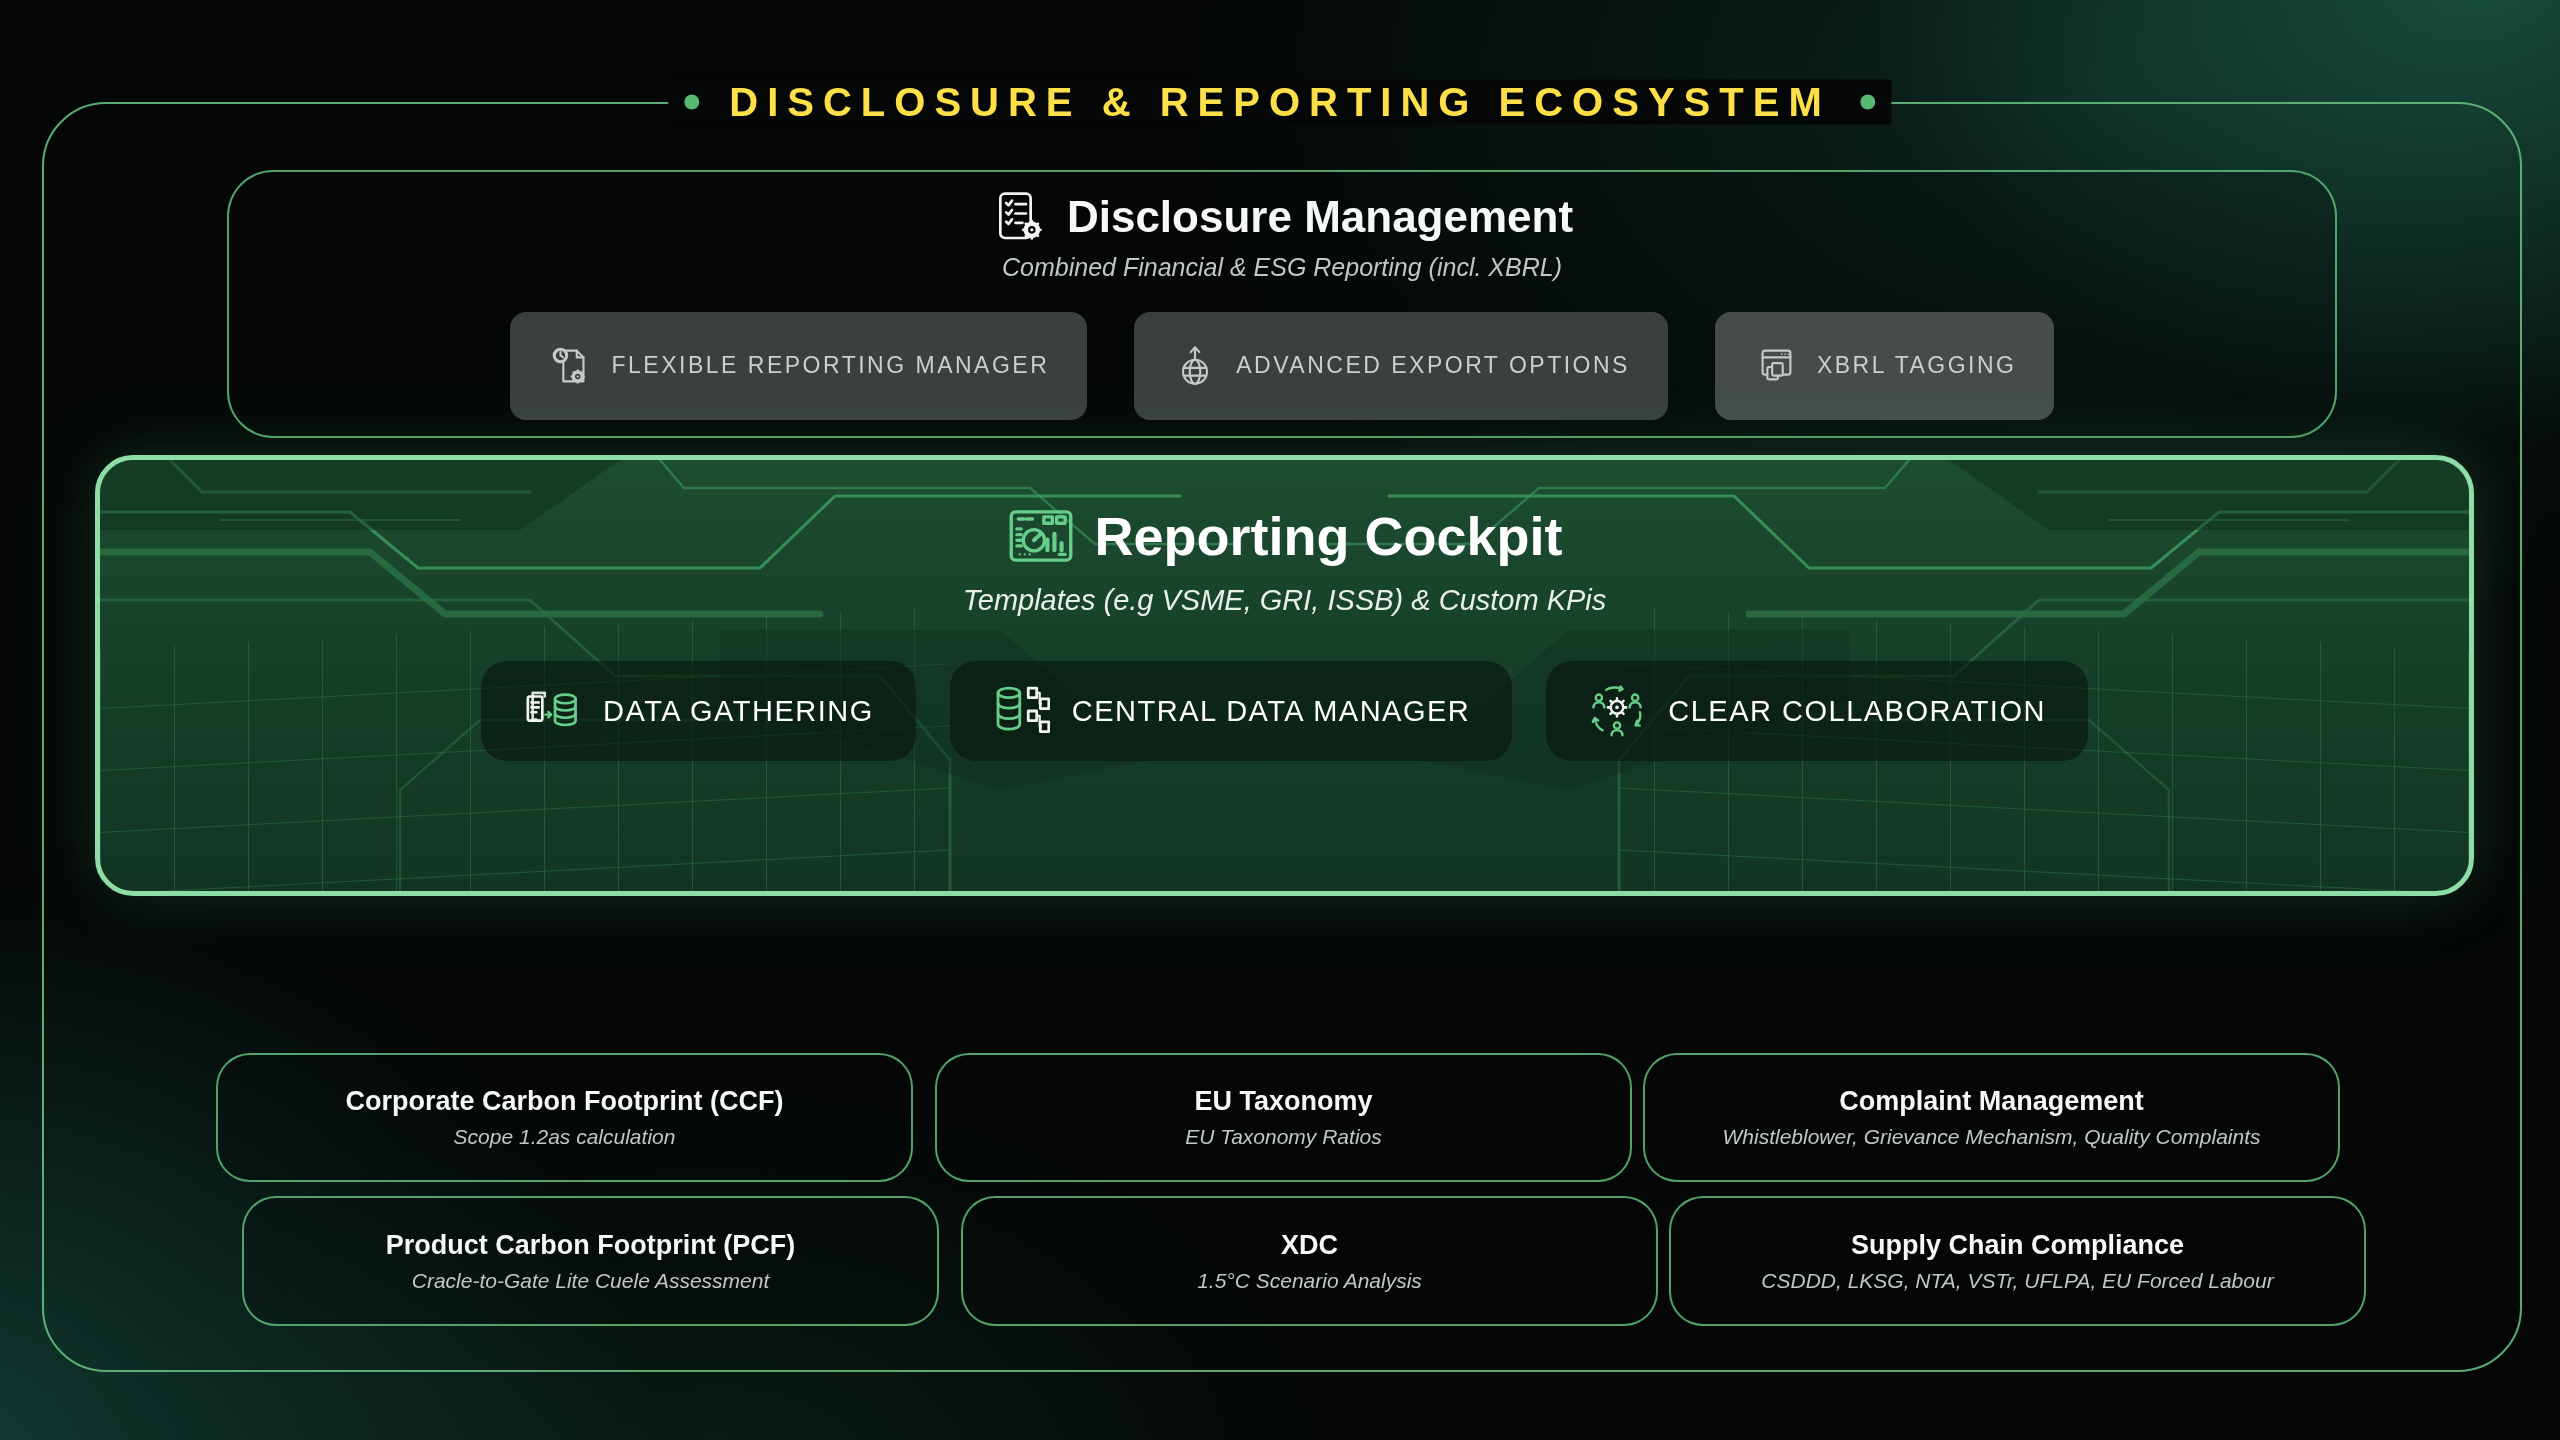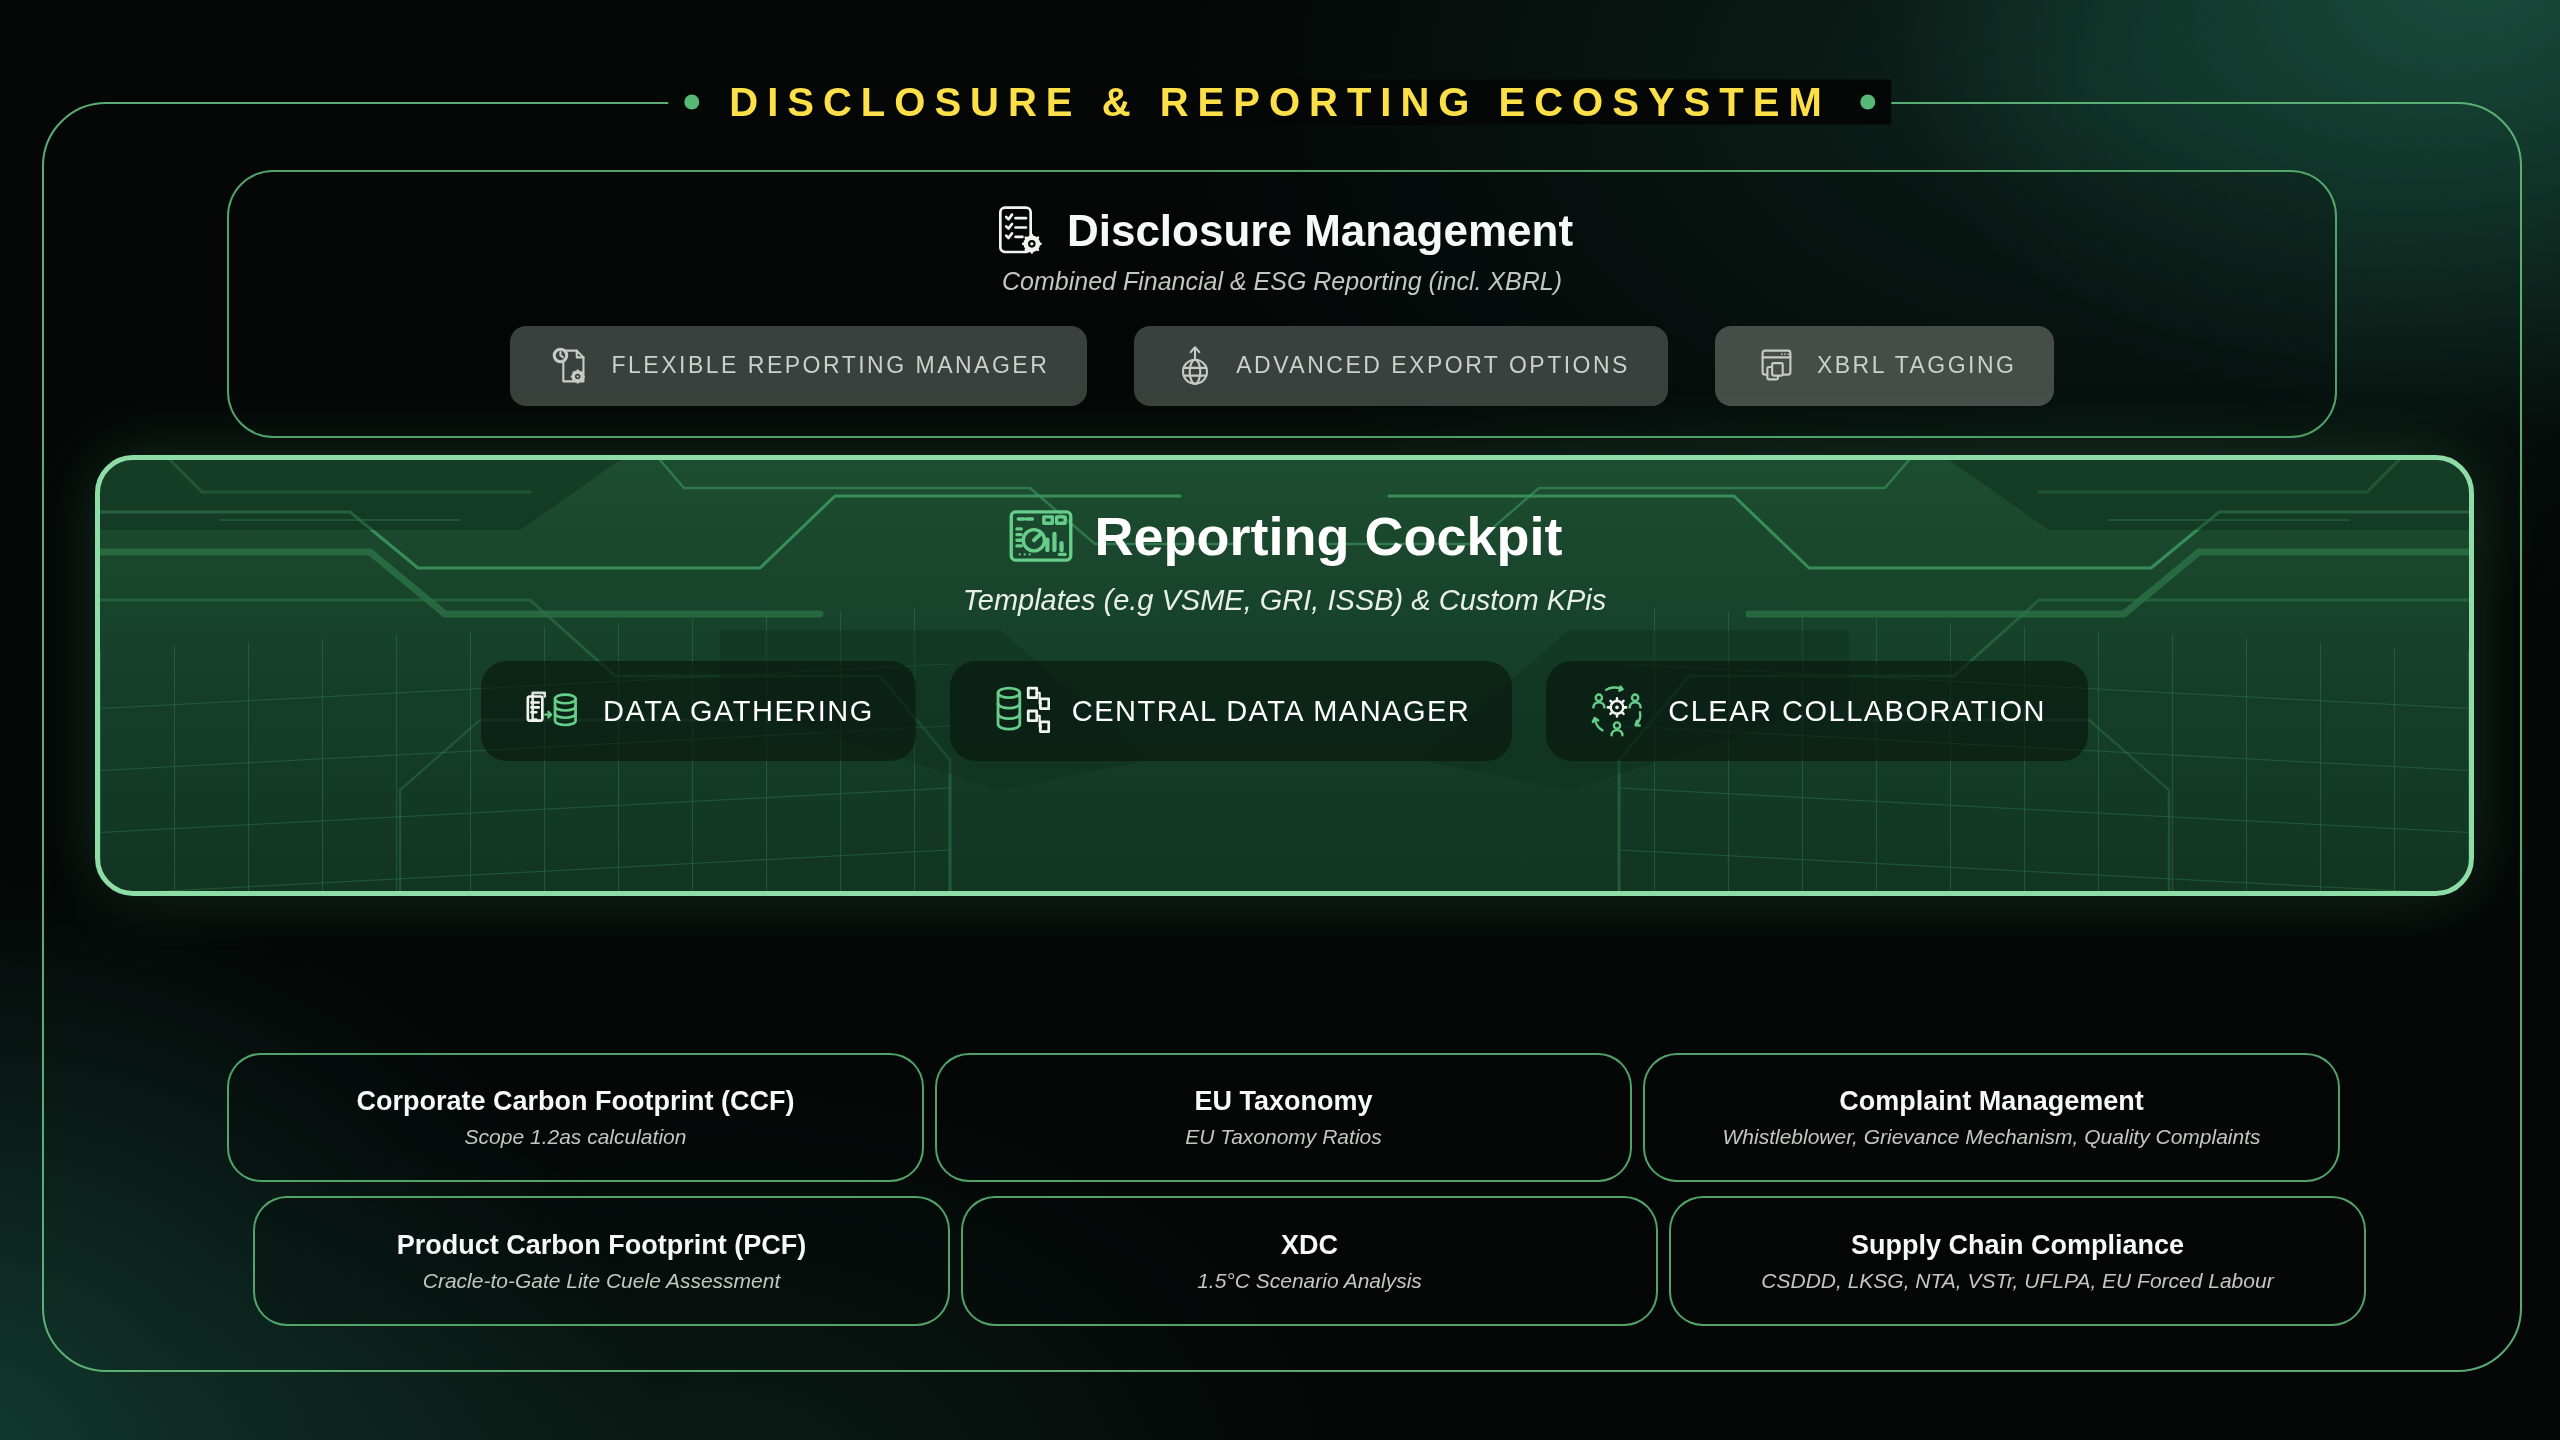--- a/index.html
+++ b/index.html
@@ -32,21 +32,21 @@
 
   
   .dm{left:227px;top:170px;width:2106px;height:264px;border-radius:46px;justify-content:center;}
   .sec-head{display:flex;align-items:center;gap:20px;}
   .dm-title{font-size:44px;font-weight:700;color:#f7f9f8;}
   .subtitle{font-style:italic;color:#c2c7c3;}
   .dm-sub{font-size:25px;margin-top:8px;}
   .pill-row{display:flex;align-items:center;justify-content:center;}
   .dm-pills{gap:47px;margin-top:30px;}
   .pill{display:flex;align-items:center;border-radius:16px;}
-  .dm-pill{height:80px;padding:0 38px;background:#3a403d;gap:18px;}
+  .dm-pill{height:80px;padding:14px 38px;background:#3a403d;gap:18px;}
   .dm-pill.lighter{background:#464d49;}
   .dm-pill .lbl{font-size:23px;letter-spacing:2.5px;color:#ccd0cd;white-space:nowrap;}
 
   
   .rc{
     left:95px;top:455px;width:2369px;height:431px;border-radius:38px;
     border:5px solid #8edda6;
     background:linear-gradient(180deg,#1d4d30 0%,#16402a 45%,#123523 100%);
     box-shadow:0 0 70px rgba(110,220,155,.20), 0 10px 40px rgba(0,0,0,.45);
     justify-content:flex-start;overflow:hidden;
@@ -62,21 +62,21 @@
   
   .csrd{left:227px;top:903px;width:2106px;height:137px;border-radius:42px;justify-content:center;gap:6px;}
   .csrd-title{font-size:29px;font-weight:700;}
   .csrd-sub{font-size:22px;}
 
   
   .module{border-radius:34px;justify-content:center;gap:8px;text-align:center;}
   .mod-title{font-size:27px;font-weight:700;color:#f6f8f7;}
   .mod-sub{font-size:21px;}
   .m-r1{top:1053px;height:125px;} .m-r2{top:1196px;height:126px;margin-left:26px;}
-  .m-c1{left:227px;width:693px;} .m-c2{left:935px;width:693px;} .m-c3{left:1643px;width:693px;}
+  .m-c1{left:216px;width:693px;} .m-c2{left:935px;width:693px;} .m-c3{left:1643px;width:693px;}
 
   .icon{flex:none;display:flex;align-items:center;justify-content:center;}
   svg{display:block;}
 </style>
 </head>
 <body>
 
 <div class="canvas">
 
   <div class="frame"></div>

